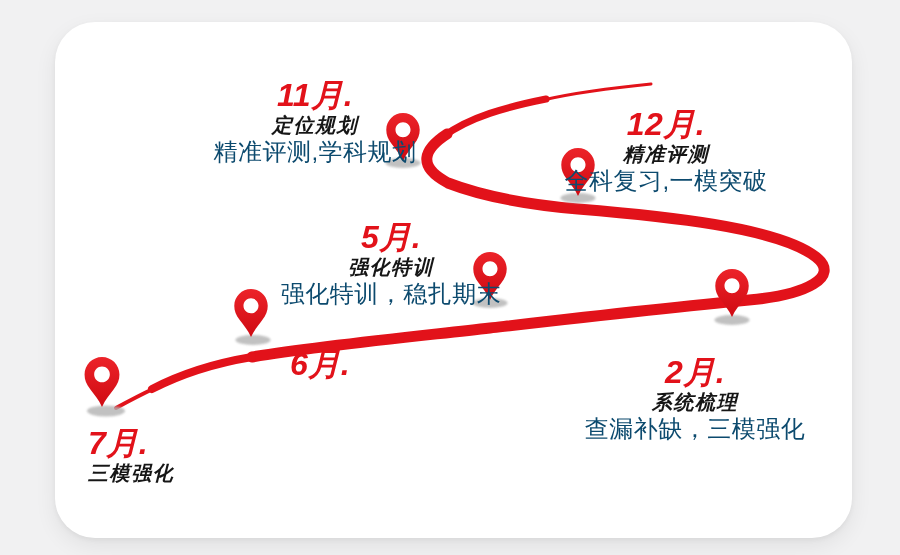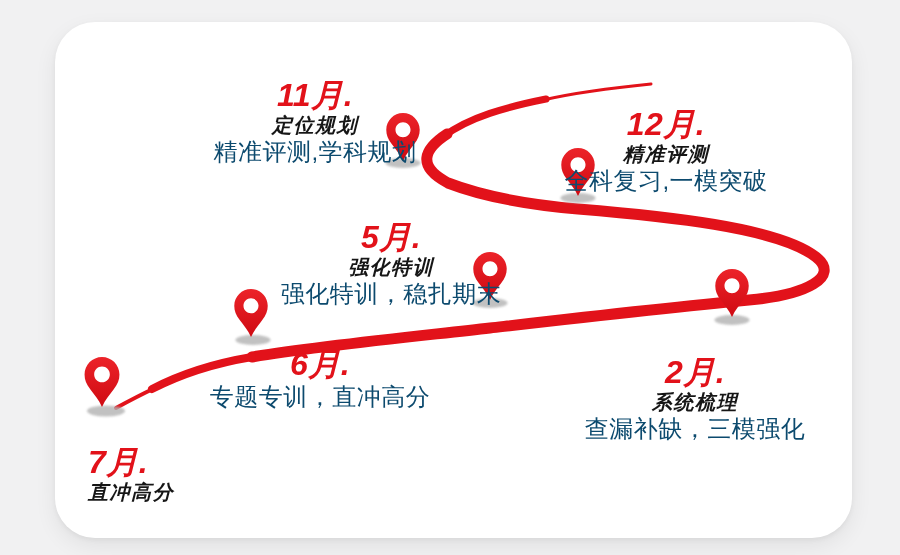--- a/index.html
+++ b/index.html
@@ -61,21 +61,21 @@
     font-size: 24px;
     font-weight: normal;
     color: #0c4a6e;
     letter-spacing: 0.5px;
   }
   .ms-nov { left: 315px; top: 78px; }
   .ms-dec { left: 666px; top: 107px; }
   .ms-feb { left: 695px; top: 346px; margin-top: 9px; }
   .ms-may { left: 391px; top: 220px; }
   .ms-jun { left: 320px; top: 347px; }
-  .ms-jul { left: 88px;  top: 426px; transform: none; text-align: left; margin-top: 19px; }
+  .ms-jul { left: 88px;  top: 426px; transform: none; text-align: left; }
 </style>
 </head>
 <body>
 
 <div class="stage">
 
   <div class="card"></div>
 
   <svg class="curve-layer" viewBox="0 0 900 555">
     <defs>
@@ -134,21 +134,20 @@
   </div>
 
   <div class="ms ms-may">
     <div class="month">5月.</div>
     <div class="title">强化特训</div>
     <div class="desc">强化特训，稳扎期末</div>
   </div>
 
   <div class="ms ms-jun">
     <div class="month">6月.</div>
-    <div class="desc">专题专训，直冲高分</div>
   </div>
 
   <div class="ms ms-jul">
     <div class="month">7月.</div>
-    <div class="title">直冲高分</div>
+    <div class="title">三模强化</div>
   </div>
 
 </div>
 
 </body></html>

